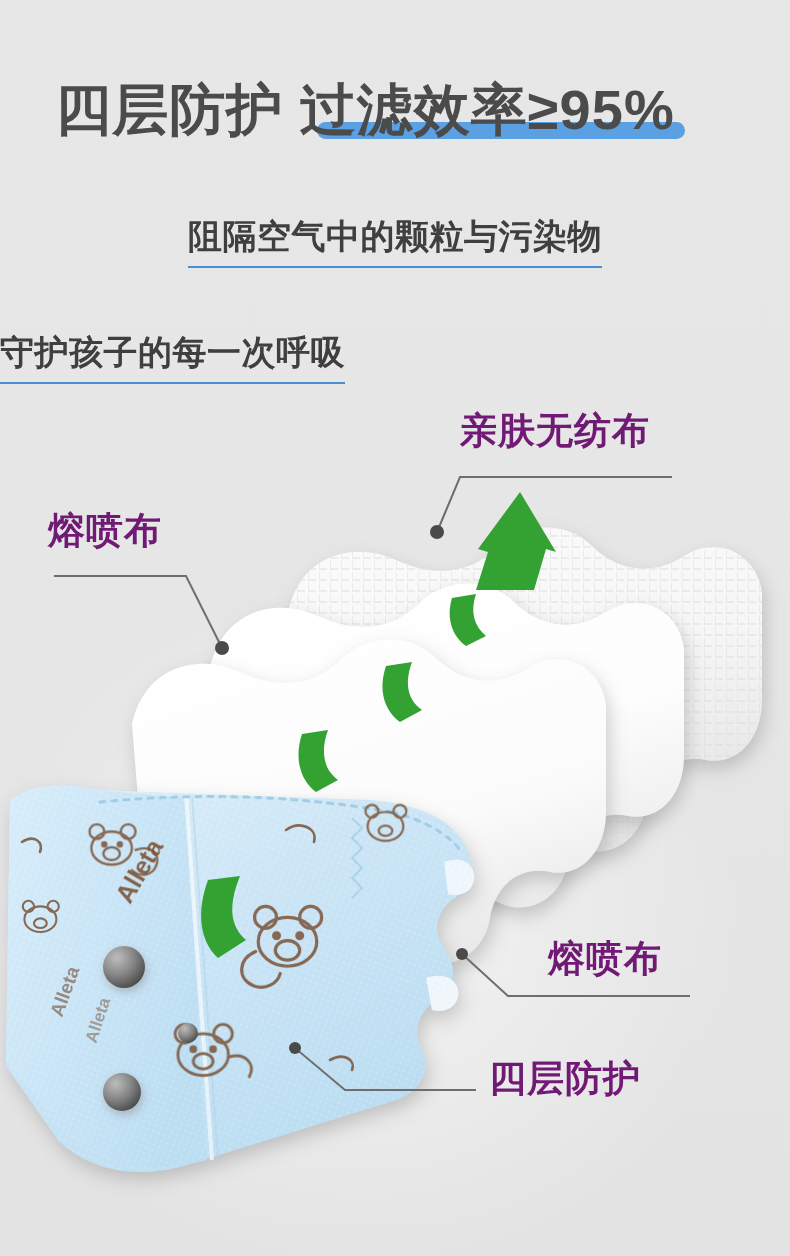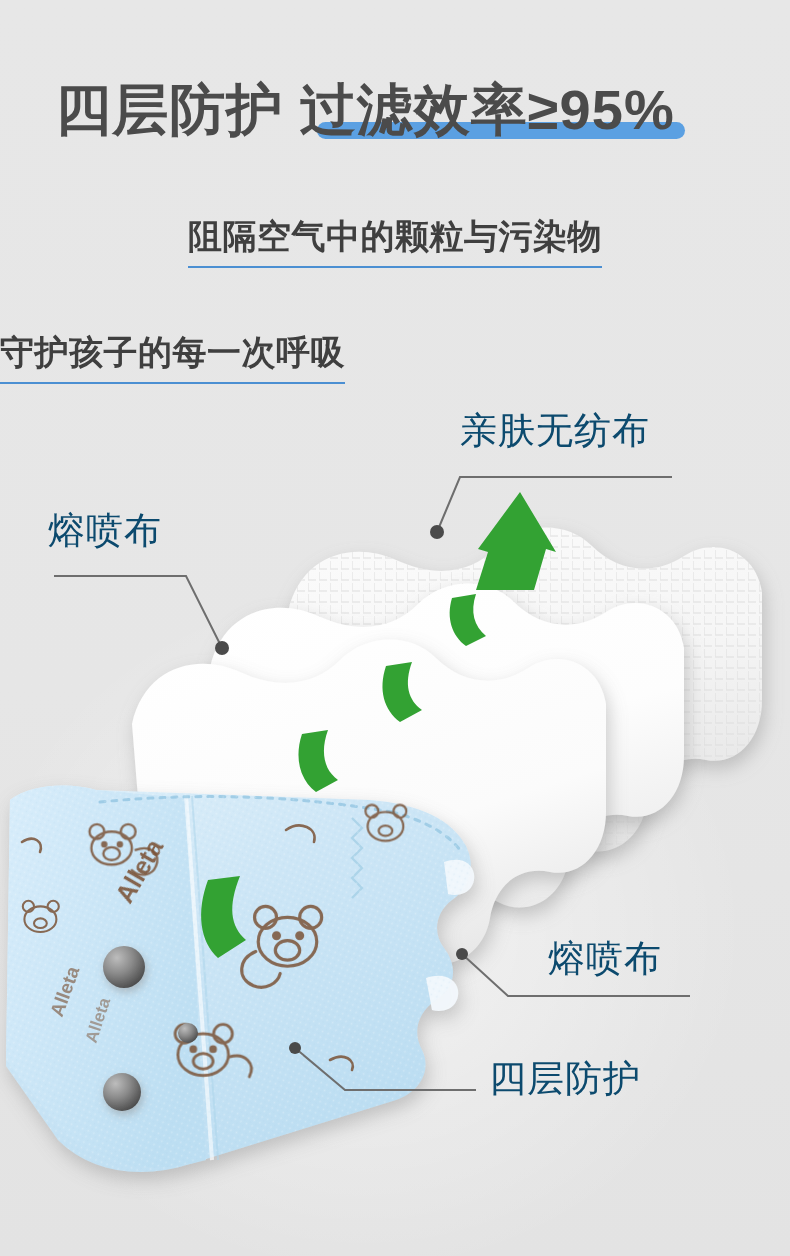--- a/index.html
+++ b/index.html
@@ -38,21 +38,21 @@
   .sub-line::after {
     content:""; position:absolute; left:0; right:0; bottom:0;
     height:2px; background:#4b8fd2;
   }
   #sub1 { position:absolute; left:0; top:216px; width:790px; text-align:center; }
   #sub2 { position:absolute; left:0; top:288px; width:722px; text-align:left;margin-top:44px; }
 
   
   .callout-label {
     position:absolute; white-space:nowrap;
-    font-size:37px; line-height:42px; font-weight:400; color:#0c4a6e;
+    font-size:37px; line-height:42px; font-weight:700; color:#701a75;
     letter-spacing:1px;
   }
   #label-top-right { left:460px; top:410px; }
   #label-left      { left:48px;  top:510px; }
   #label-mid-right { left:548px; top:938px; }
   #label-bottom    { left:489px; top:1058px; }
 
   
   #stage { position:absolute; left:0; top:0; width:790px; height:1256px; }
   #stage svg { display:block; }

